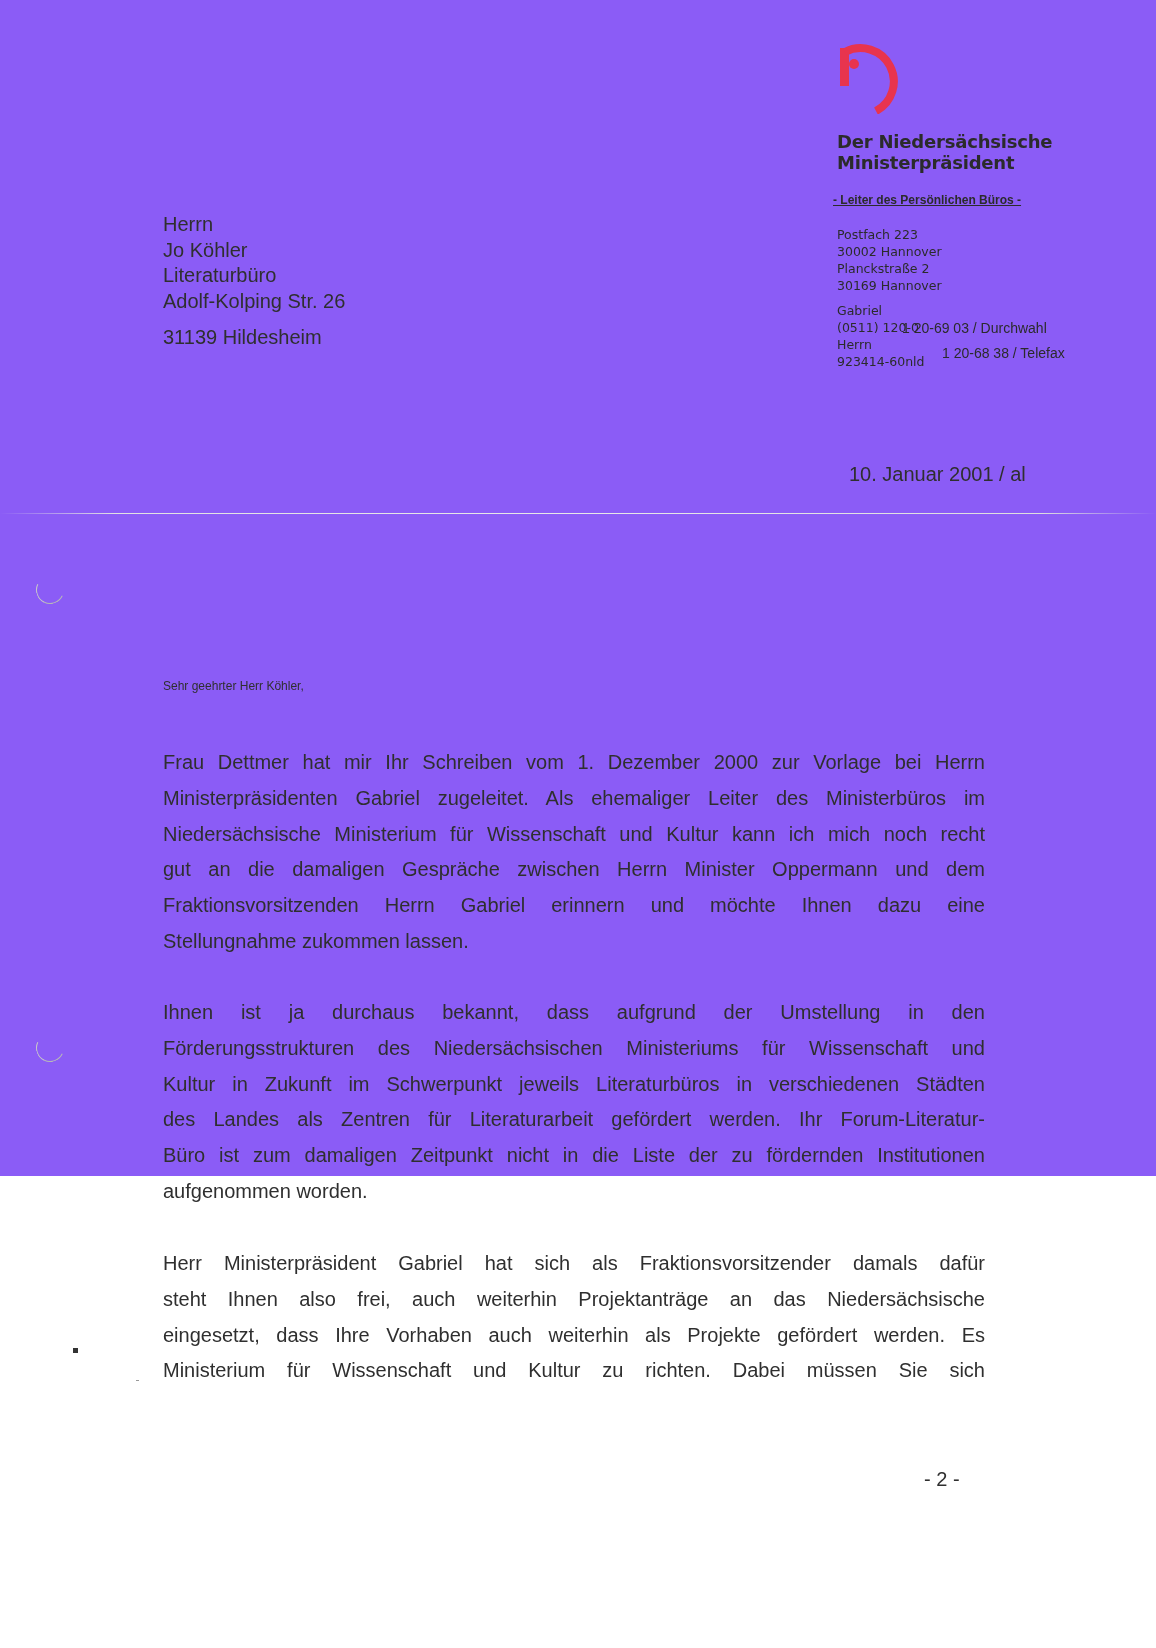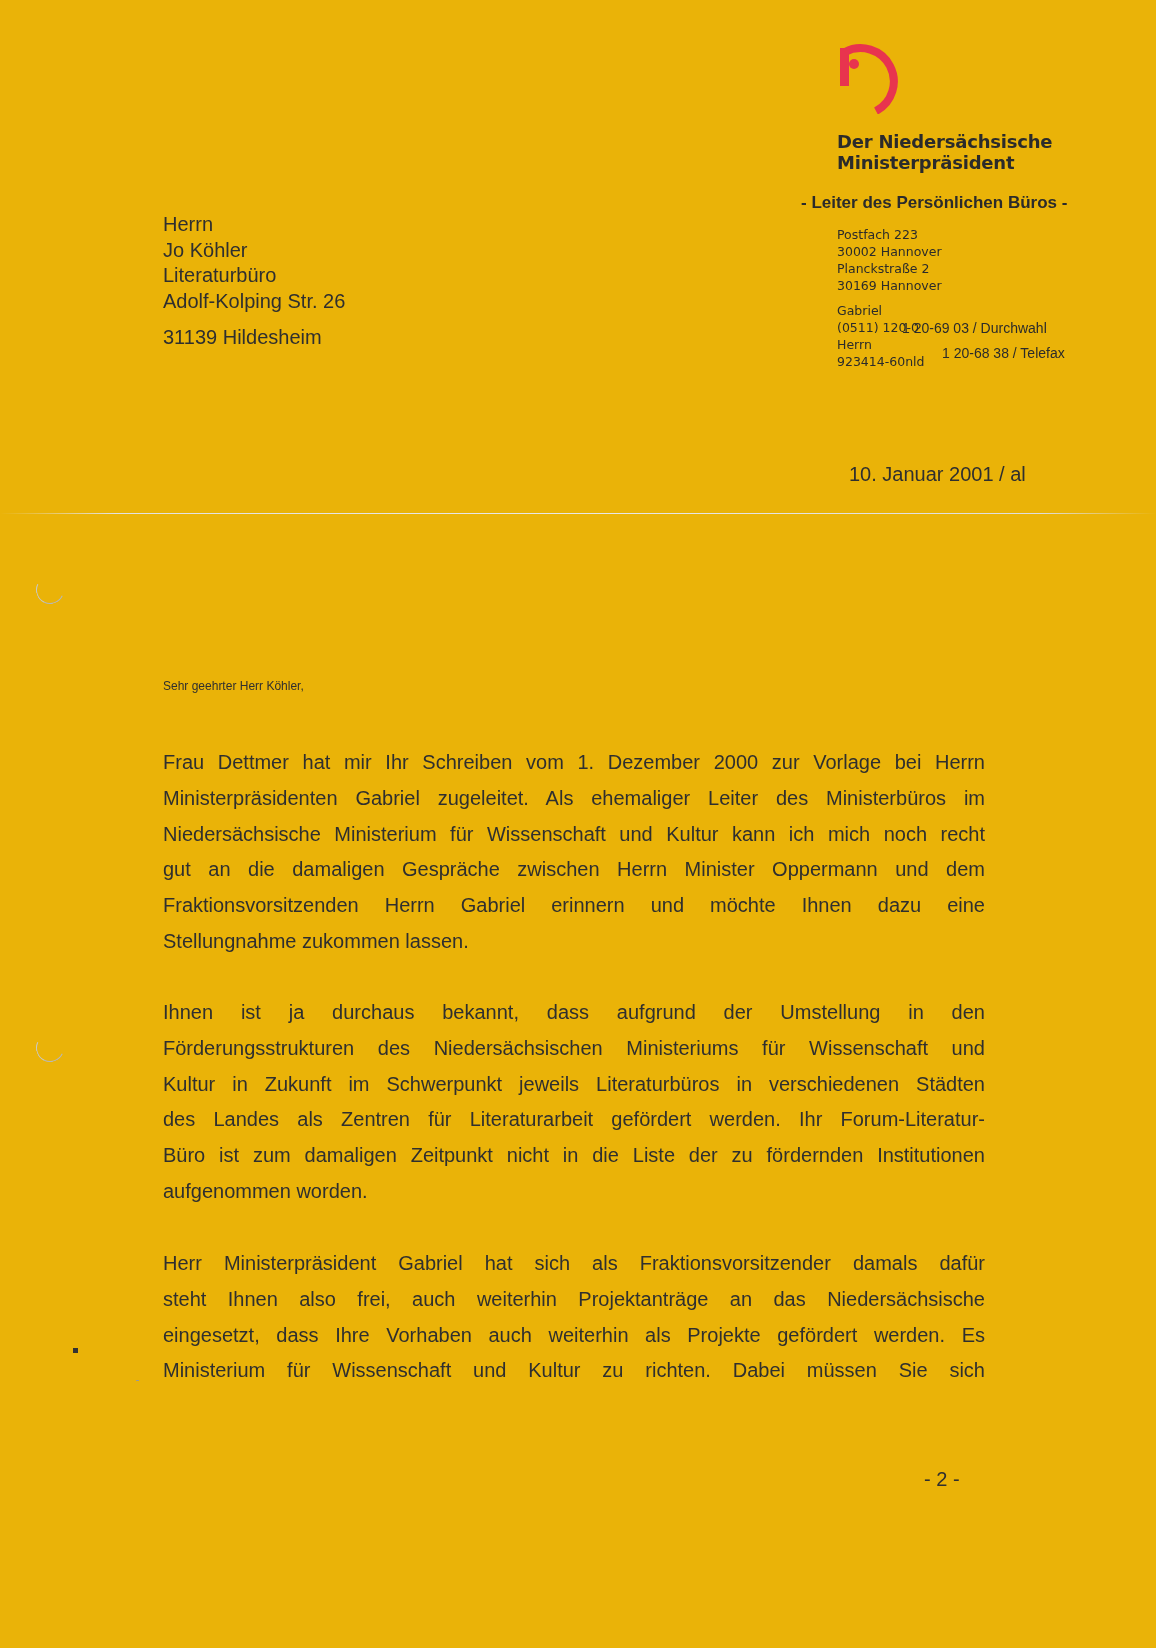--- a/index.html
+++ b/index.html
@@ -1,24 +1,24 @@
 <!DOCTYPE html>
 <html><head>
   <meta charset="utf-8">
   <style>
     html, body { margin: 0; padding: 0; background: #ffffff; }
     body { width: 1156px; height: 1648px; position: relative; overflow: hidden; color: #2a2a2a; }
-    .page { position: absolute; left: 0; top: 0; width: 1156px; height: 1648px; background: #eab308; }
+    .page { position: absolute; left: 0; top: 0; width: 1156px; height: 1176px; background: #8b5cf6; }
     .sans { font-family: "Liberation Sans", sans-serif; }
     .dsans { font-family: "DejaVu Sans", sans-serif; }
 
     
     .logo { position: absolute; left: 836px; top: 44px; width: 70px; height: 70px; }
     .org-name { position: absolute; left: 837px; top: 131px; font-size: 18px; font-weight: bold; line-height: 21px; color: #2b2b2b; letter-spacing: -0.2px; }
-    .office { position: absolute; left: 801px; top: 193px; font-size: 17px; font-weight: bold; color: #2b2b2b; }
+    .office { position: absolute; left: 833px; top: 193px; font-size: 12px; font-weight: bold; color: #2b2b2b; text-decoration: underline; }
     .contact { position: absolute; left: 837px; top: 226px; font-size: 12.5px; line-height: 17px; color: #2b2b2b; }
     .contact div { white-space: nowrap; }
     .phone-block { position: absolute; left: 837px; top: 302px; font-size: 12.5px; line-height: 17px; color: #2b2b2b; }
     .ext { position: absolute; left: 902px; font-size: 14px; white-space: nowrap; color: #2b2b2b; }
     .ext.durch { top: 320px; }
     .ext.fax { top: 345px; margin-left: 40px; }
 
     
     .recipient { position: absolute; left: 163px; top: 212px; font-size: 20px; line-height: 25.5px; color: #2f2f2f; }
     .recipient .city { margin-top: 11px; }

